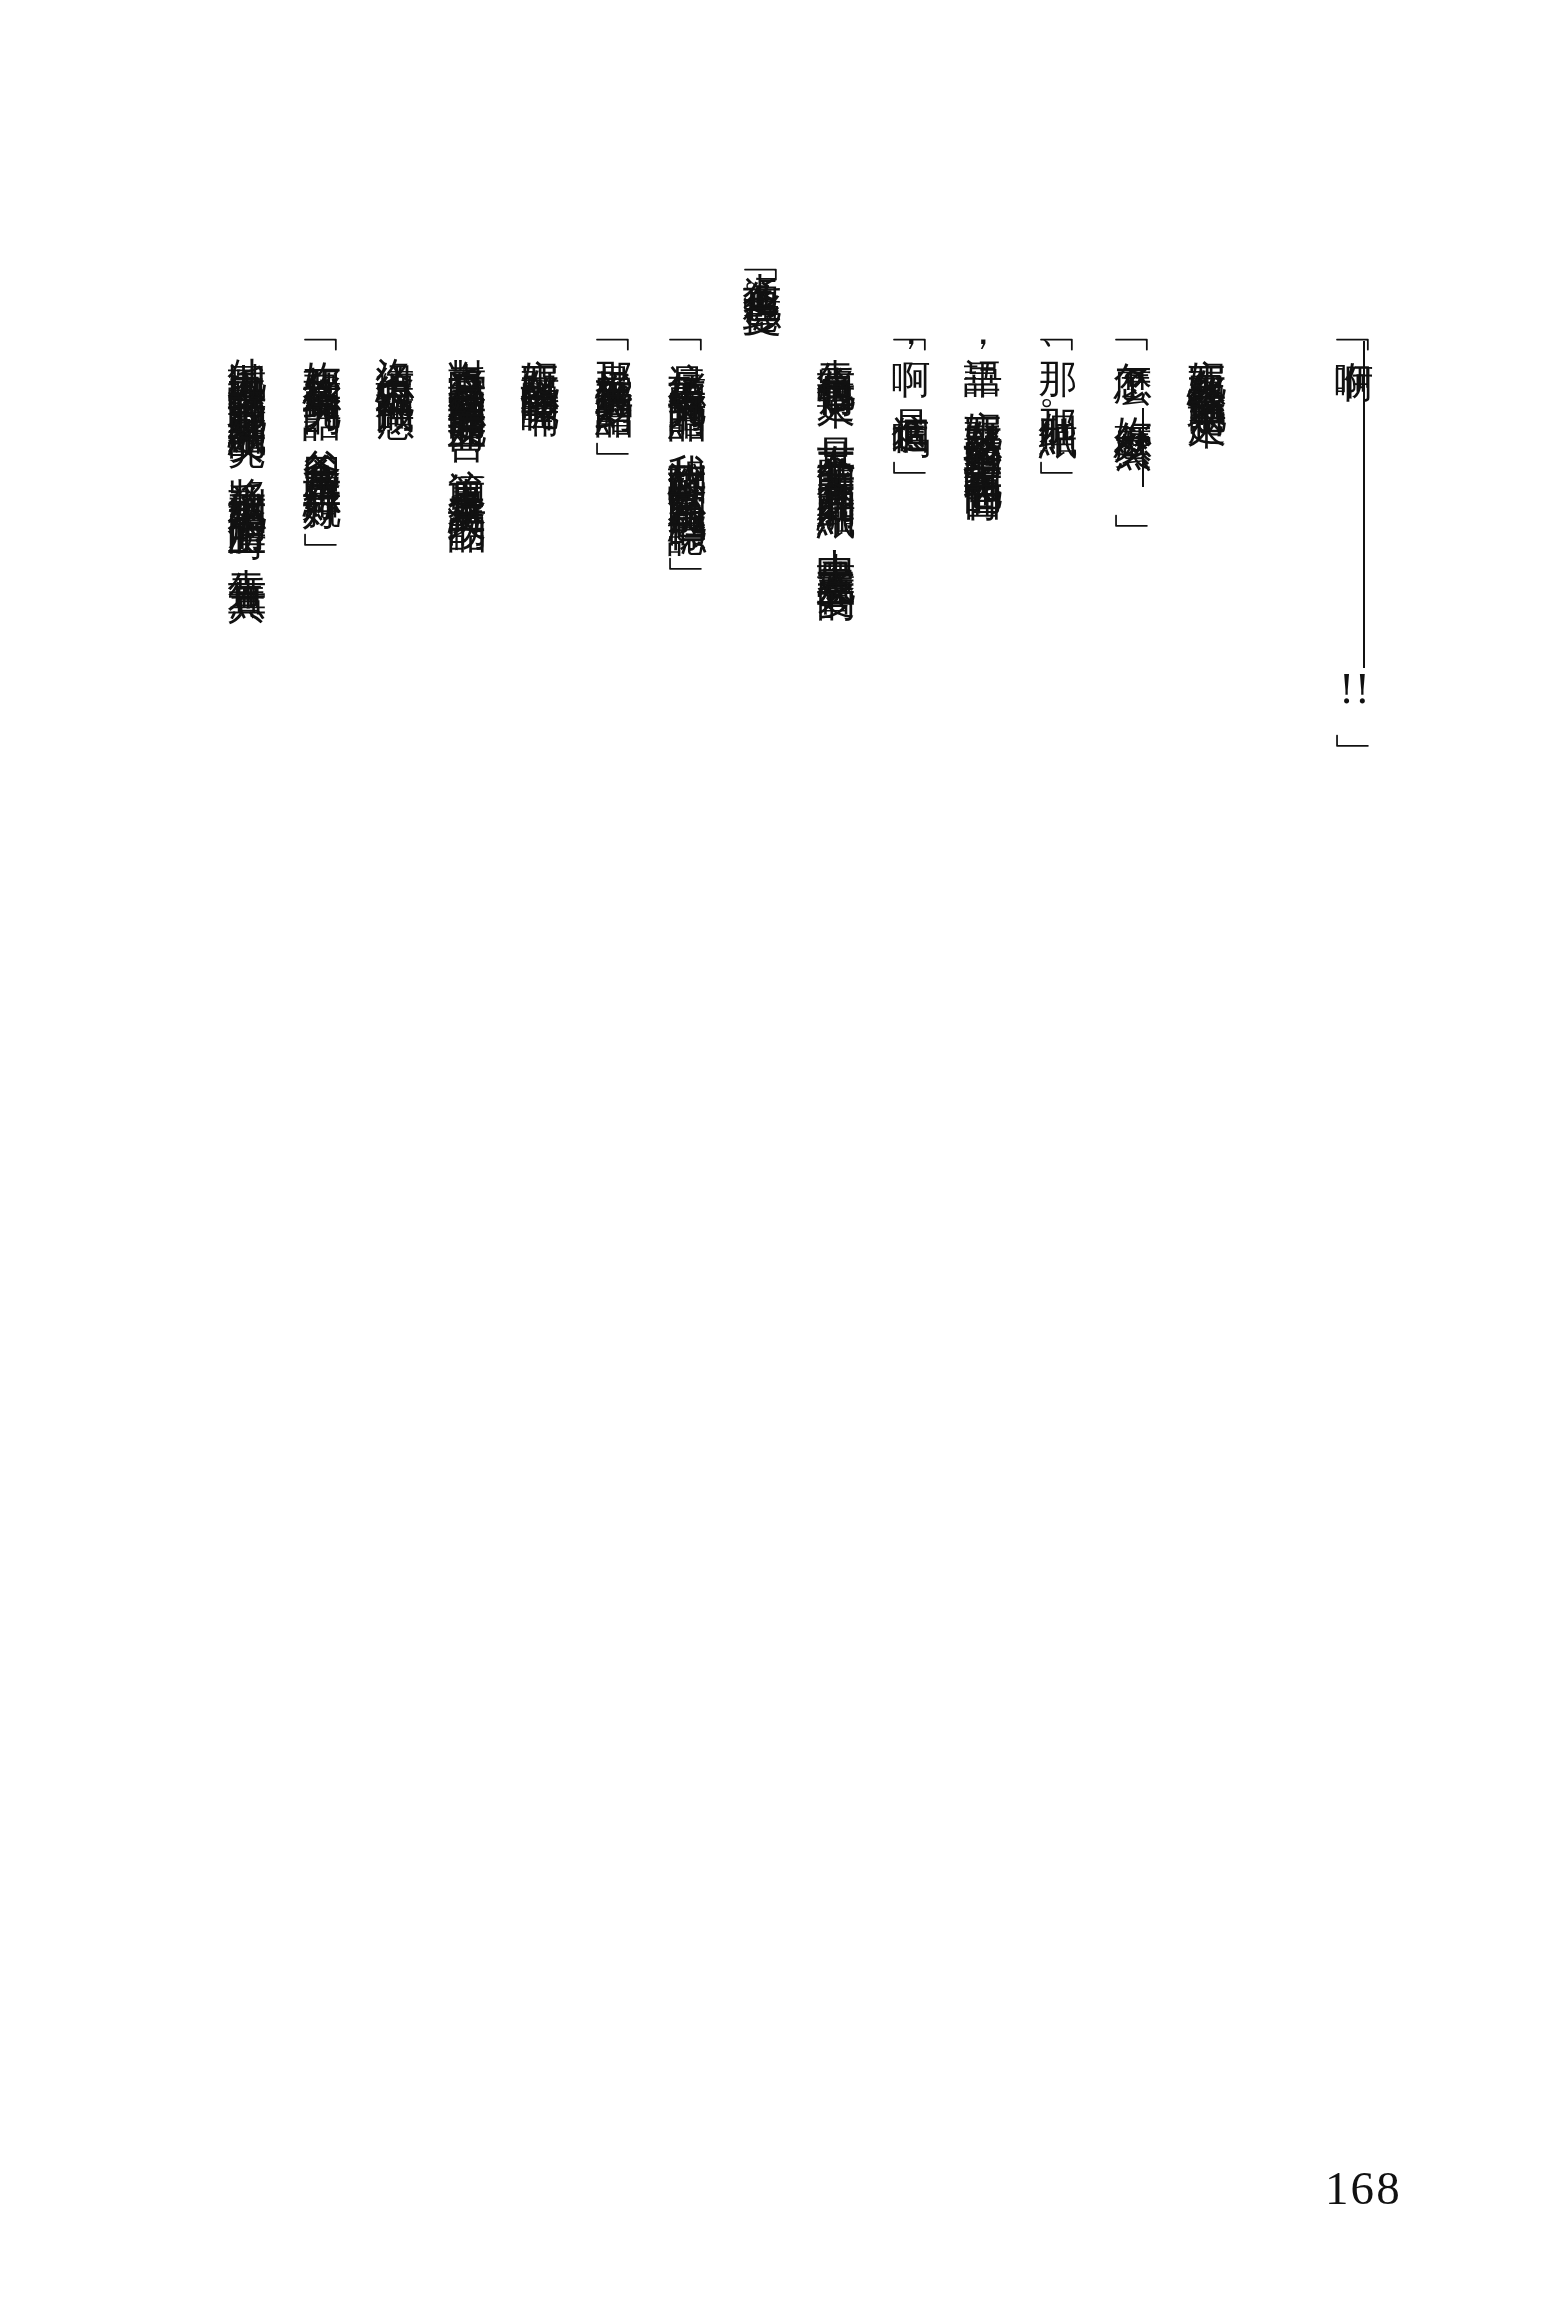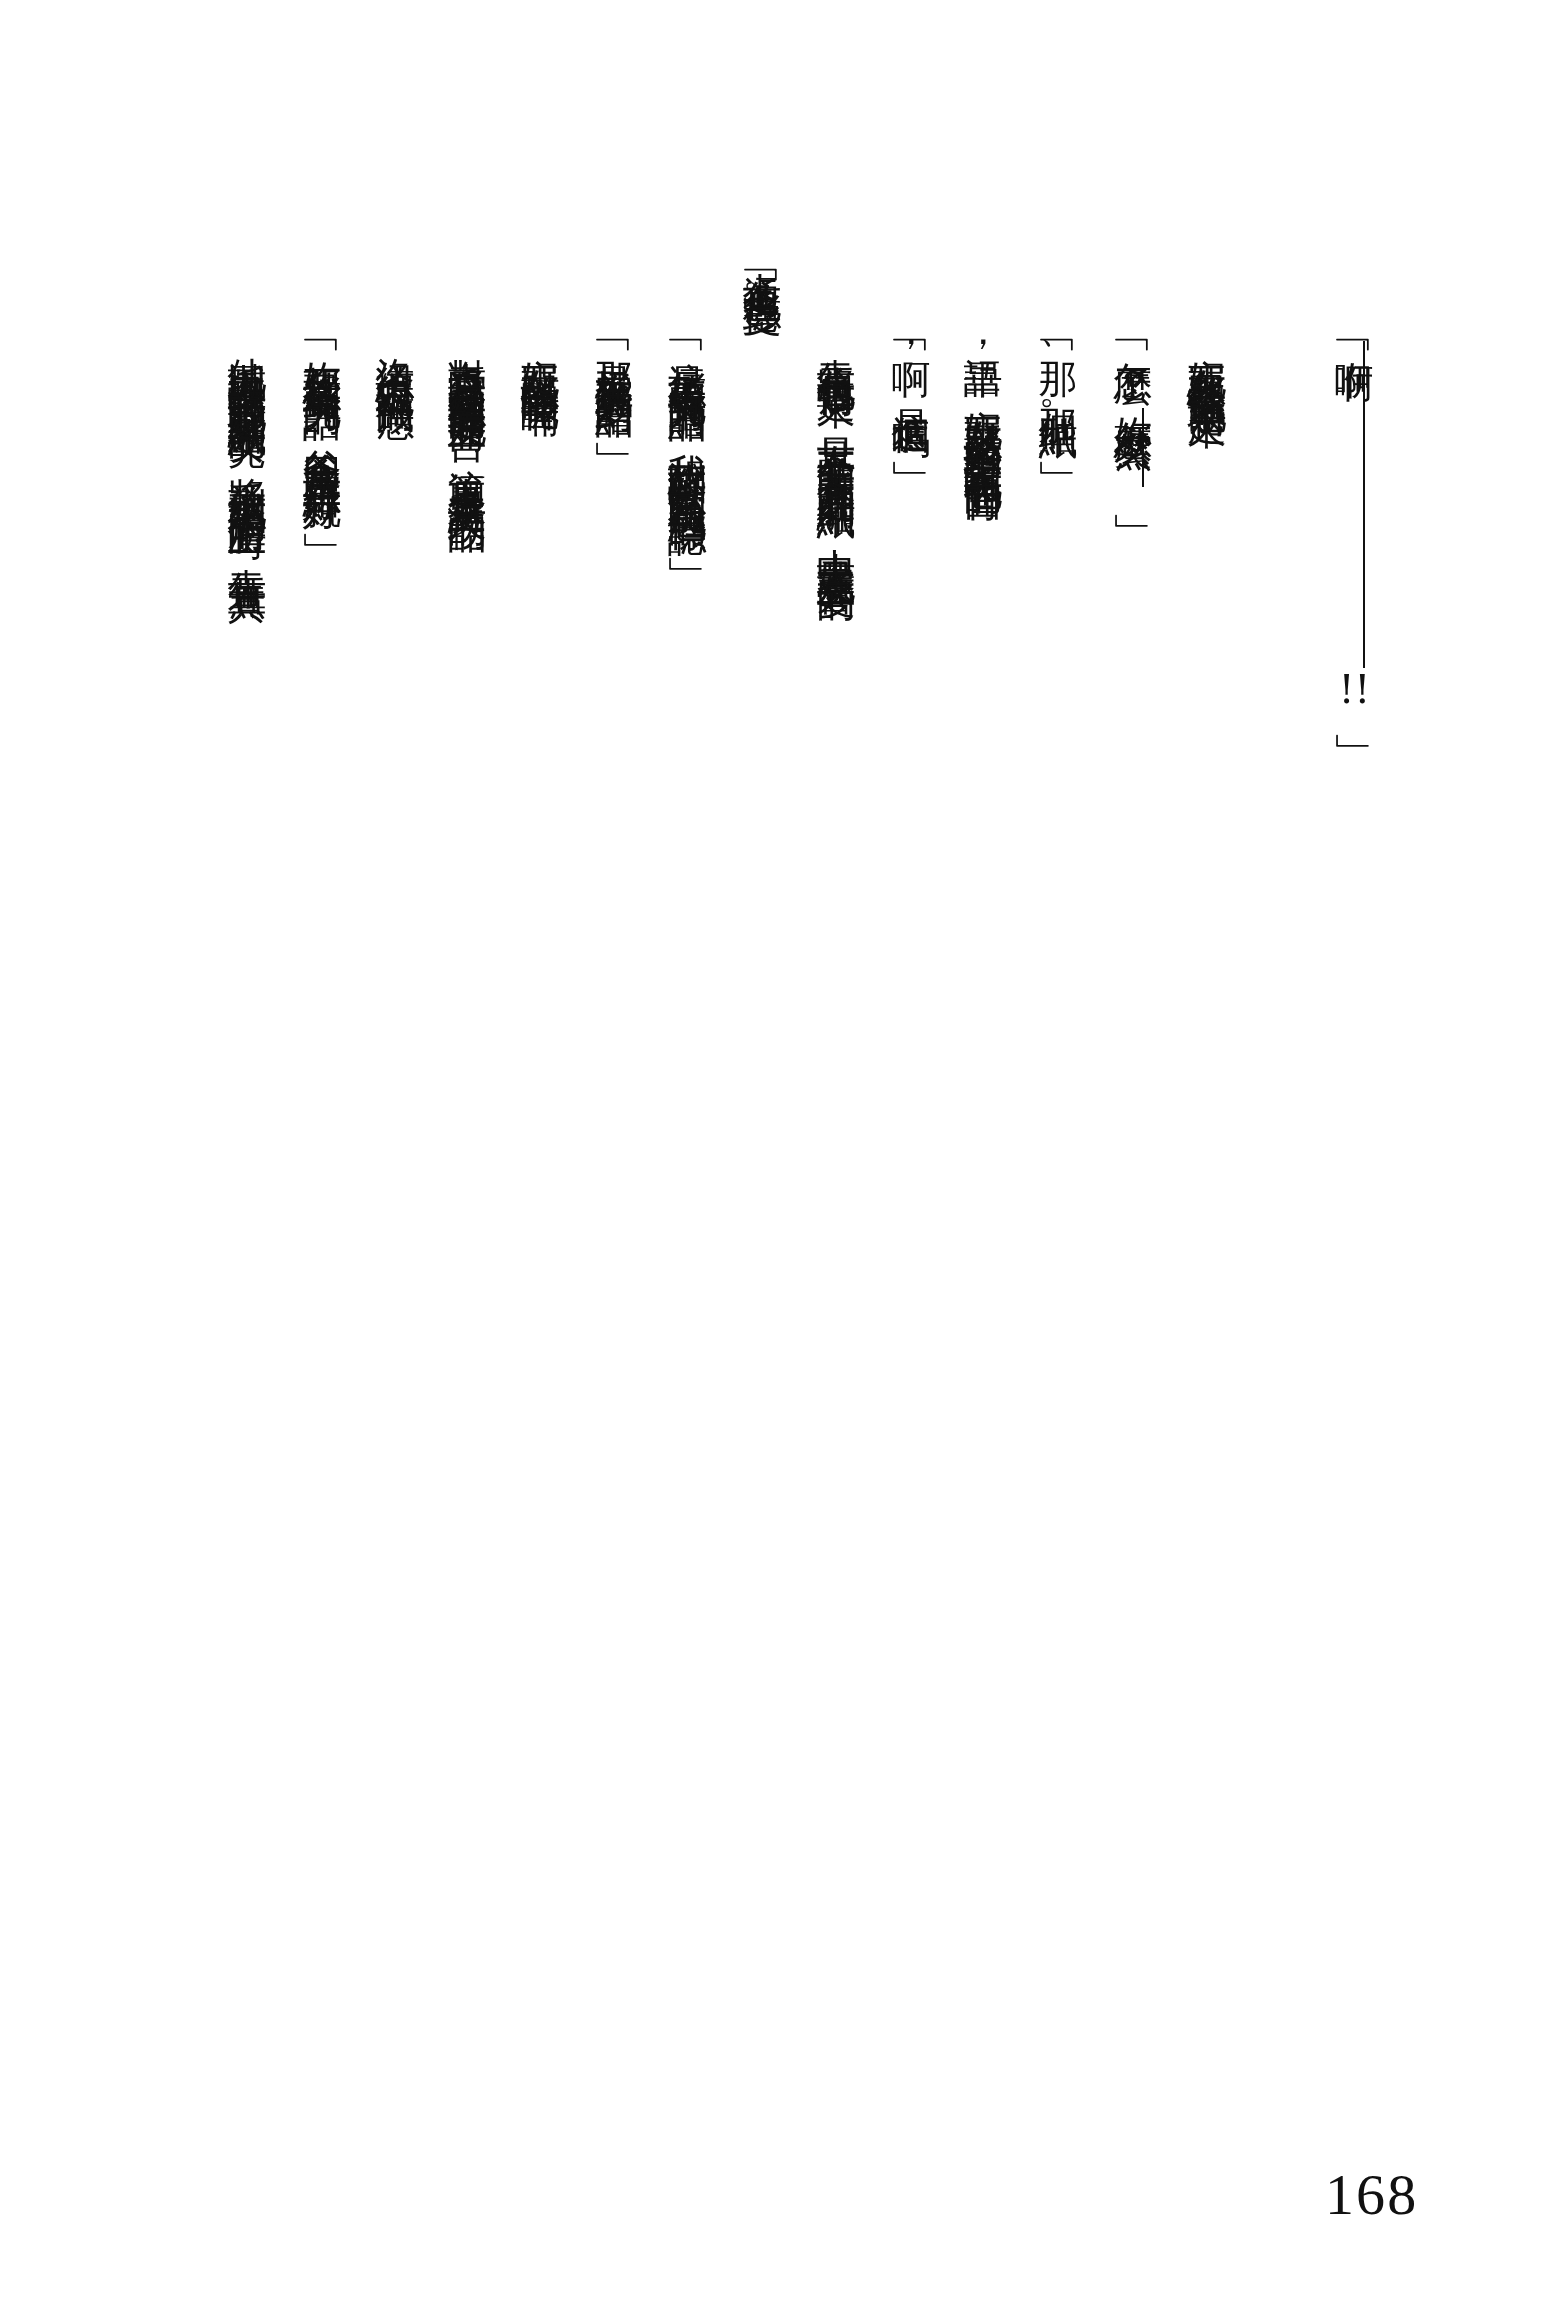--- a/index.html
+++ b/index.html
@@ -28,21 +28,21 @@
     vertical-align: middle;
   }
   .dash.d8 { height:327px; }
   .dash.d2 { height:79px; }
   .tcy { text-combine-upright: all; }
   .page-number {
     position:absolute;
     left:1325px;
     top:2161px;
     font-family: "Liberation Serif", "DejaVu Serif", serif;
-    font-size:58px;
+    font-size:47px;
     color:#111111;
     letter-spacing:2.1px;
   }
 </style>
 </head>
 <body>
 
 <div class="page">
 
   <div class="col indent" style="left:1328px;">

